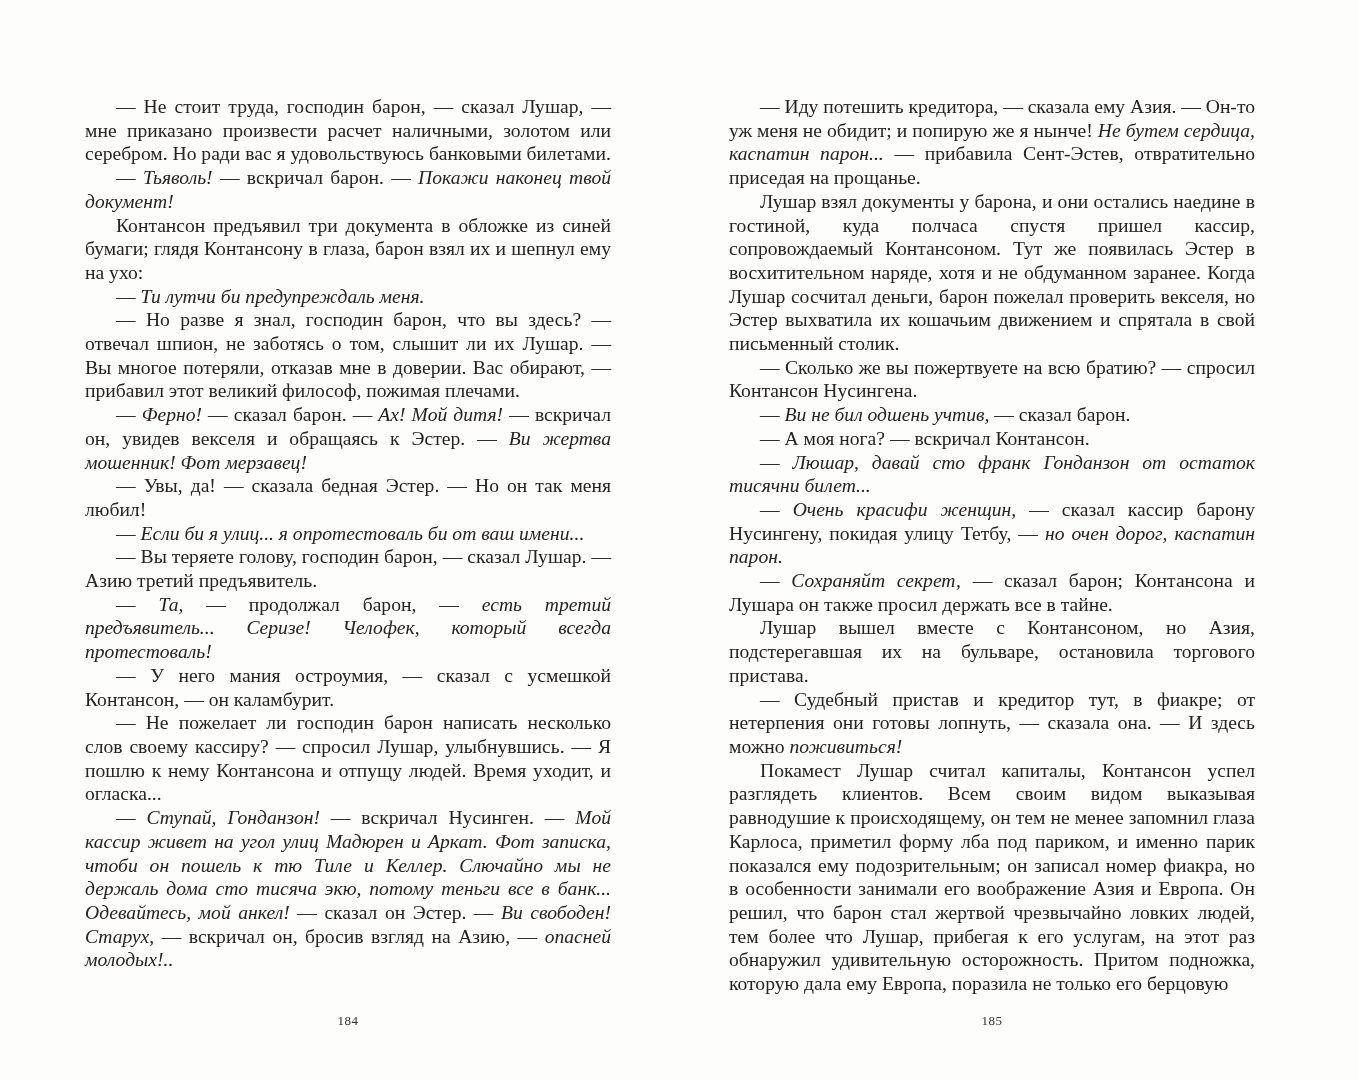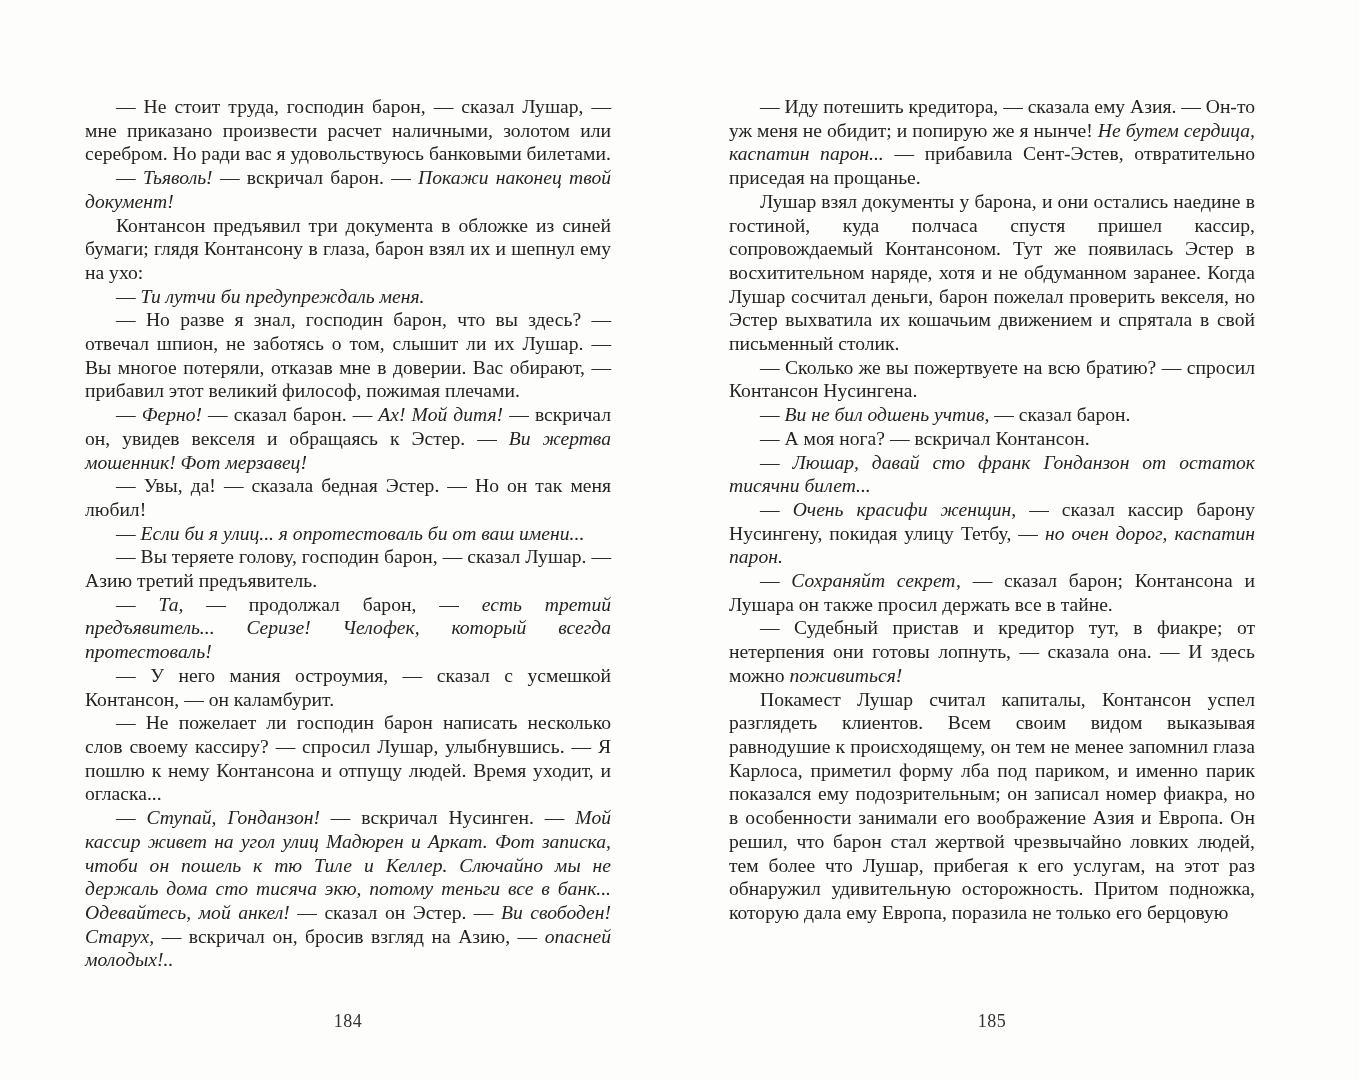--- a/index.html
+++ b/index.html
@@ -39,21 +39,21 @@
     text-indent: 31px;
   }
   .para em {
     font-style: italic;
   }
   .page-number {
     position: absolute;
     top: 1011px;
     width: 526px;
     text-align: center;
-    font-size: 18px;
+    font-size: 13px;
     line-height: 20px;
     color: #35312c;
     letter-spacing: 0.5px;
   }
   .page-number--left  { left: 85px; }
   .page-number--right { left: 729px; }
 </style>
 </head>
 <body>
 
@@ -77,20 +77,21 @@
 
   <div class="page-text page-text--right">
       <p class="para"><span>— Иду потешить кредитора, — сказала ему Азия. — Он-то уж меня не обидит; и попирую же я нынче! </span><em>Не бутем сердица, каспатин парон...</em><span> — прибавила Сент-Эстев, отвратительно приседая на прощанье.</span></p>
       <p class="para"><span>Лушар взял документы у барона, и они остались наедине в гостиной, куда полчаса спустя пришел кассир, сопровождаемый Контансоном. Тут же появилась Эстер в восхитительном наряде, хотя и не обдуманном заранее. Когда Лушар сосчитал деньги, барон пожелал проверить векселя, но Эстер выхватила их кошачьим движением и спрятала в свой письменный столик.</span></p>
       <p class="para"><span>— Сколько же вы пожертвуете на всю братию? — спросил Контансон Нусингена.</span></p>
       <p class="para"><span>— </span><em>Ви не бил одшень учтив,</em><span> — сказал барон.</span></p>
       <p class="para"><span>— А моя нога? — вскричал Контансон.</span></p>
       <p class="para"><span>— </span><em>Люшар, давай сто франк Гонданзон от остаток тисячни билет...</em></p>
       <p class="para"><span>— </span><em>Очень красифи женщин,</em><span> — сказал кассир барону Нусингену, покидая улицу Тетбу, — </span><em>но очен дорог, каспатин парон.</em></p>
       <p class="para"><span>— </span><em>Сохраняйт секрет,</em><span> — сказал барон; Контансона и Лушара он также просил держать все в тайне.</span></p>
+      <p class="para"><span>Лушар вышел вместе с Контансоном, но Азия, подстерегавшая их на бульваре, остановила торгового пристава.</span></p>
       <p class="para"><span>— Судебный пристав и кредитор тут, в фиакре; от нетерпения они готовы лопнуть, — сказала она. — И здесь можно </span><em>поживиться!</em></p>
       <p class="para"><span>Покамест Лушар считал капиталы, Контансон успел разглядеть клиентов. Всем своим видом выказывая равнодушие к происходящему, он тем не менее запомнил глаза Карлоса, приметил форму лба под париком, и именно парик показался ему подозрительным; он записал номер фиакра, но в особенности занимали его воображение Азия и Европа. Он решил, что барон стал жертвой чрезвычайно ловких людей, тем более что Лушар, прибегая к его услугам, на этот раз обнаружил удивительную осторожность. Притом подножка, которую дала ему Европа, поразила не только его берцовую</span></p>
     </div>
 
   <div class="page-number page-number--left">184</div>
 
   <div class="page-number page-number--right">185</div>
 
 </div>
 

